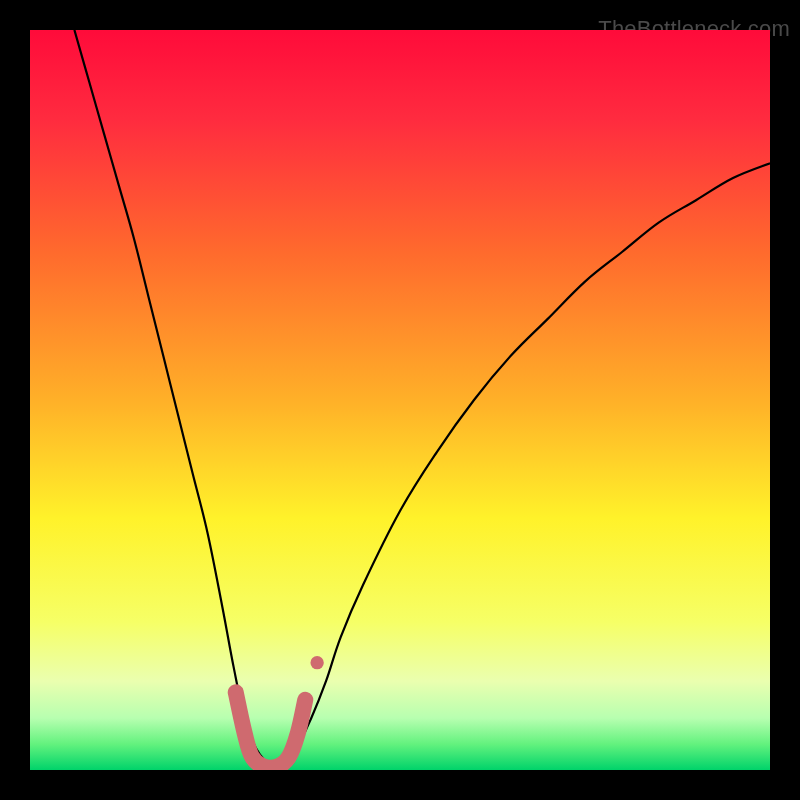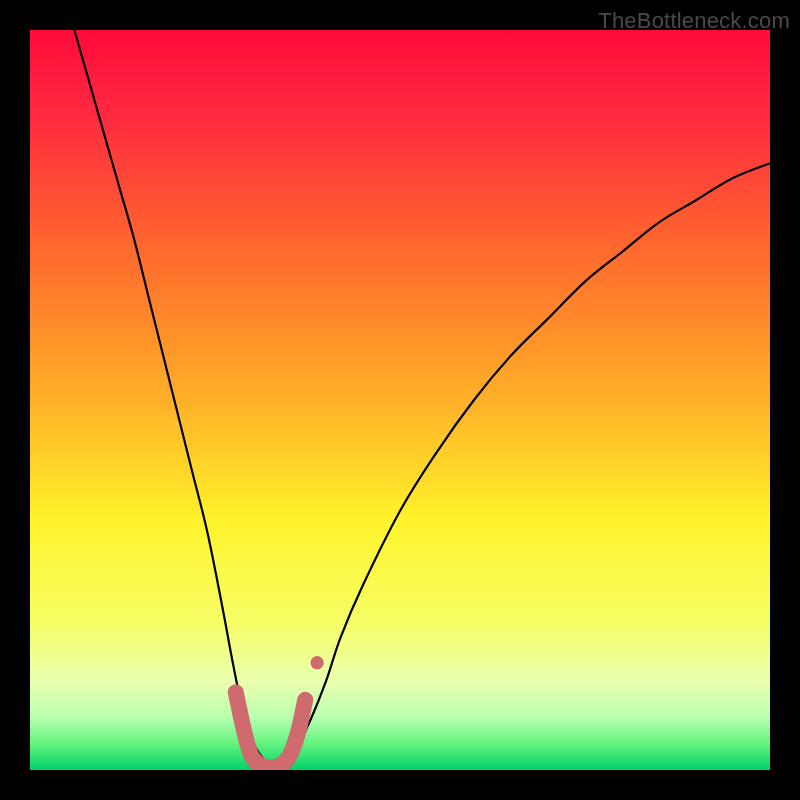--- a/index.html
+++ b/index.html
@@ -13,21 +13,21 @@
   }
   .frame {
     position: absolute;
     top: 0; left: 0;
     width: 800px;
     height: 800px;
     background: #000;
   }
   .watermark {
     position: absolute;
-    top: 8px;
+    top: 16px;
     right: 10px;
     color: #4a4a4a;
     font-size: 22px;
     letter-spacing: 0.2px;
     font-weight: 400;
   }
   svg {
     position: absolute;
     top: 0; left: 0;
   }

